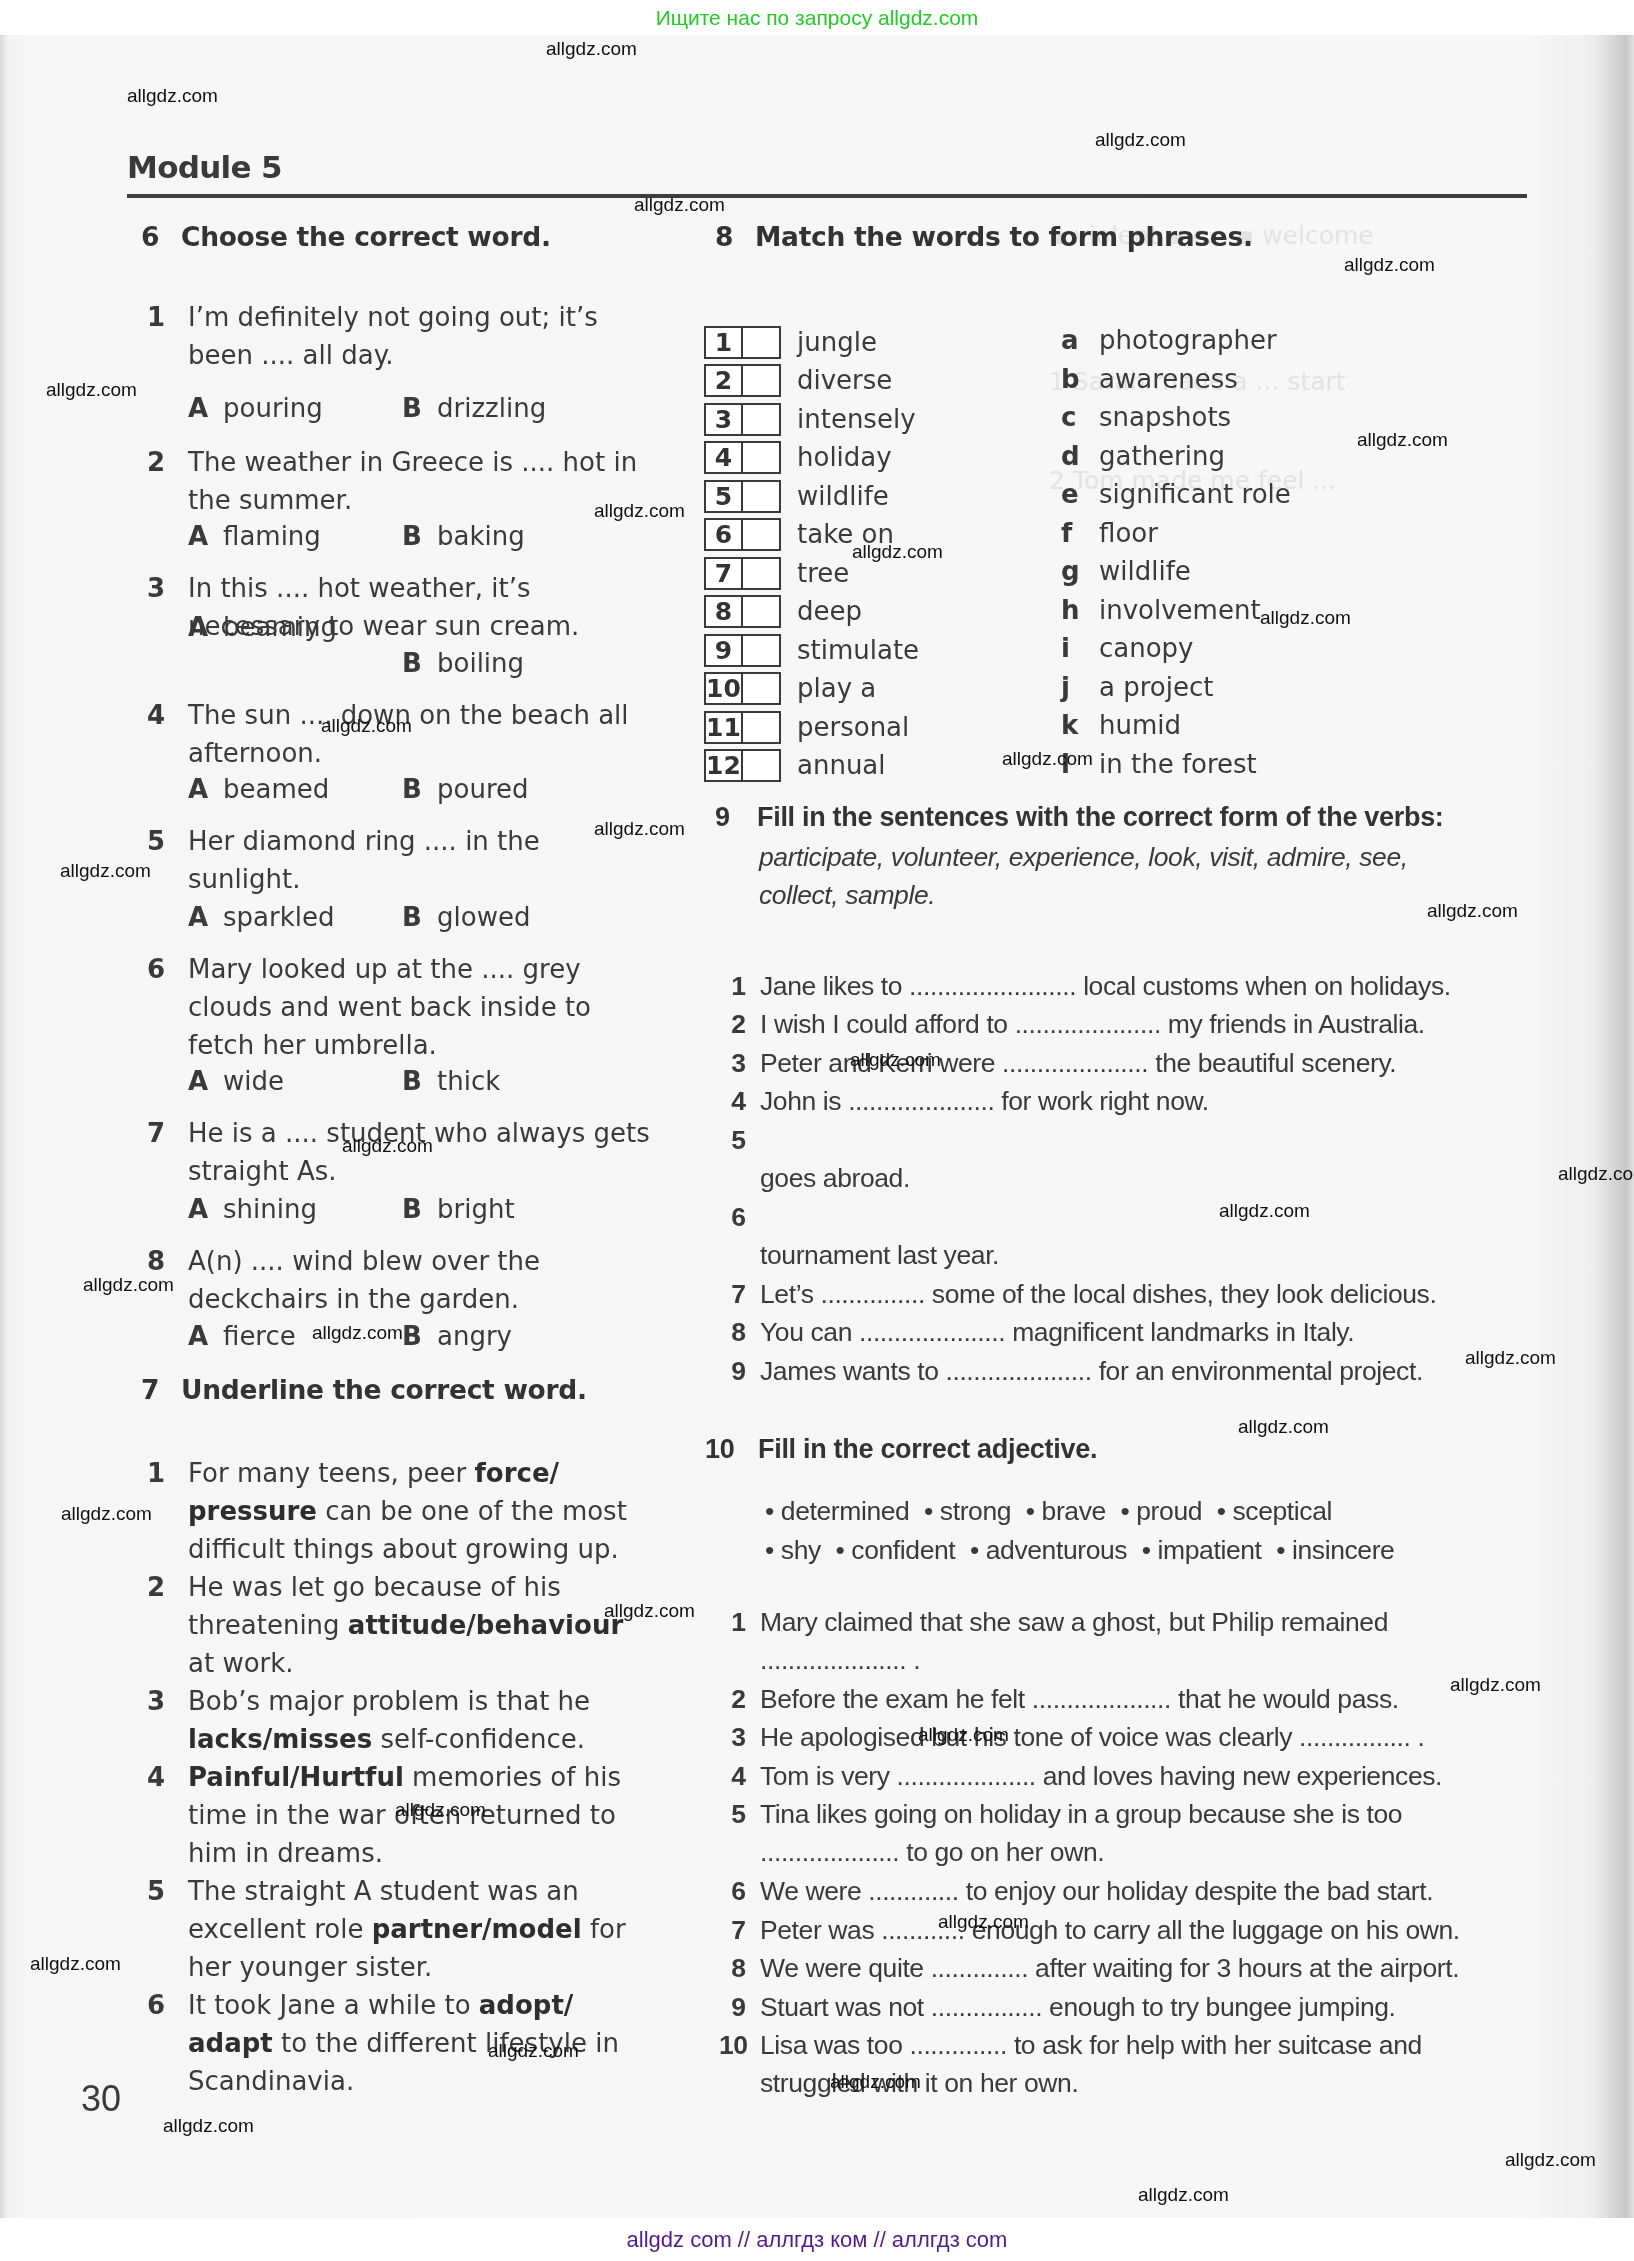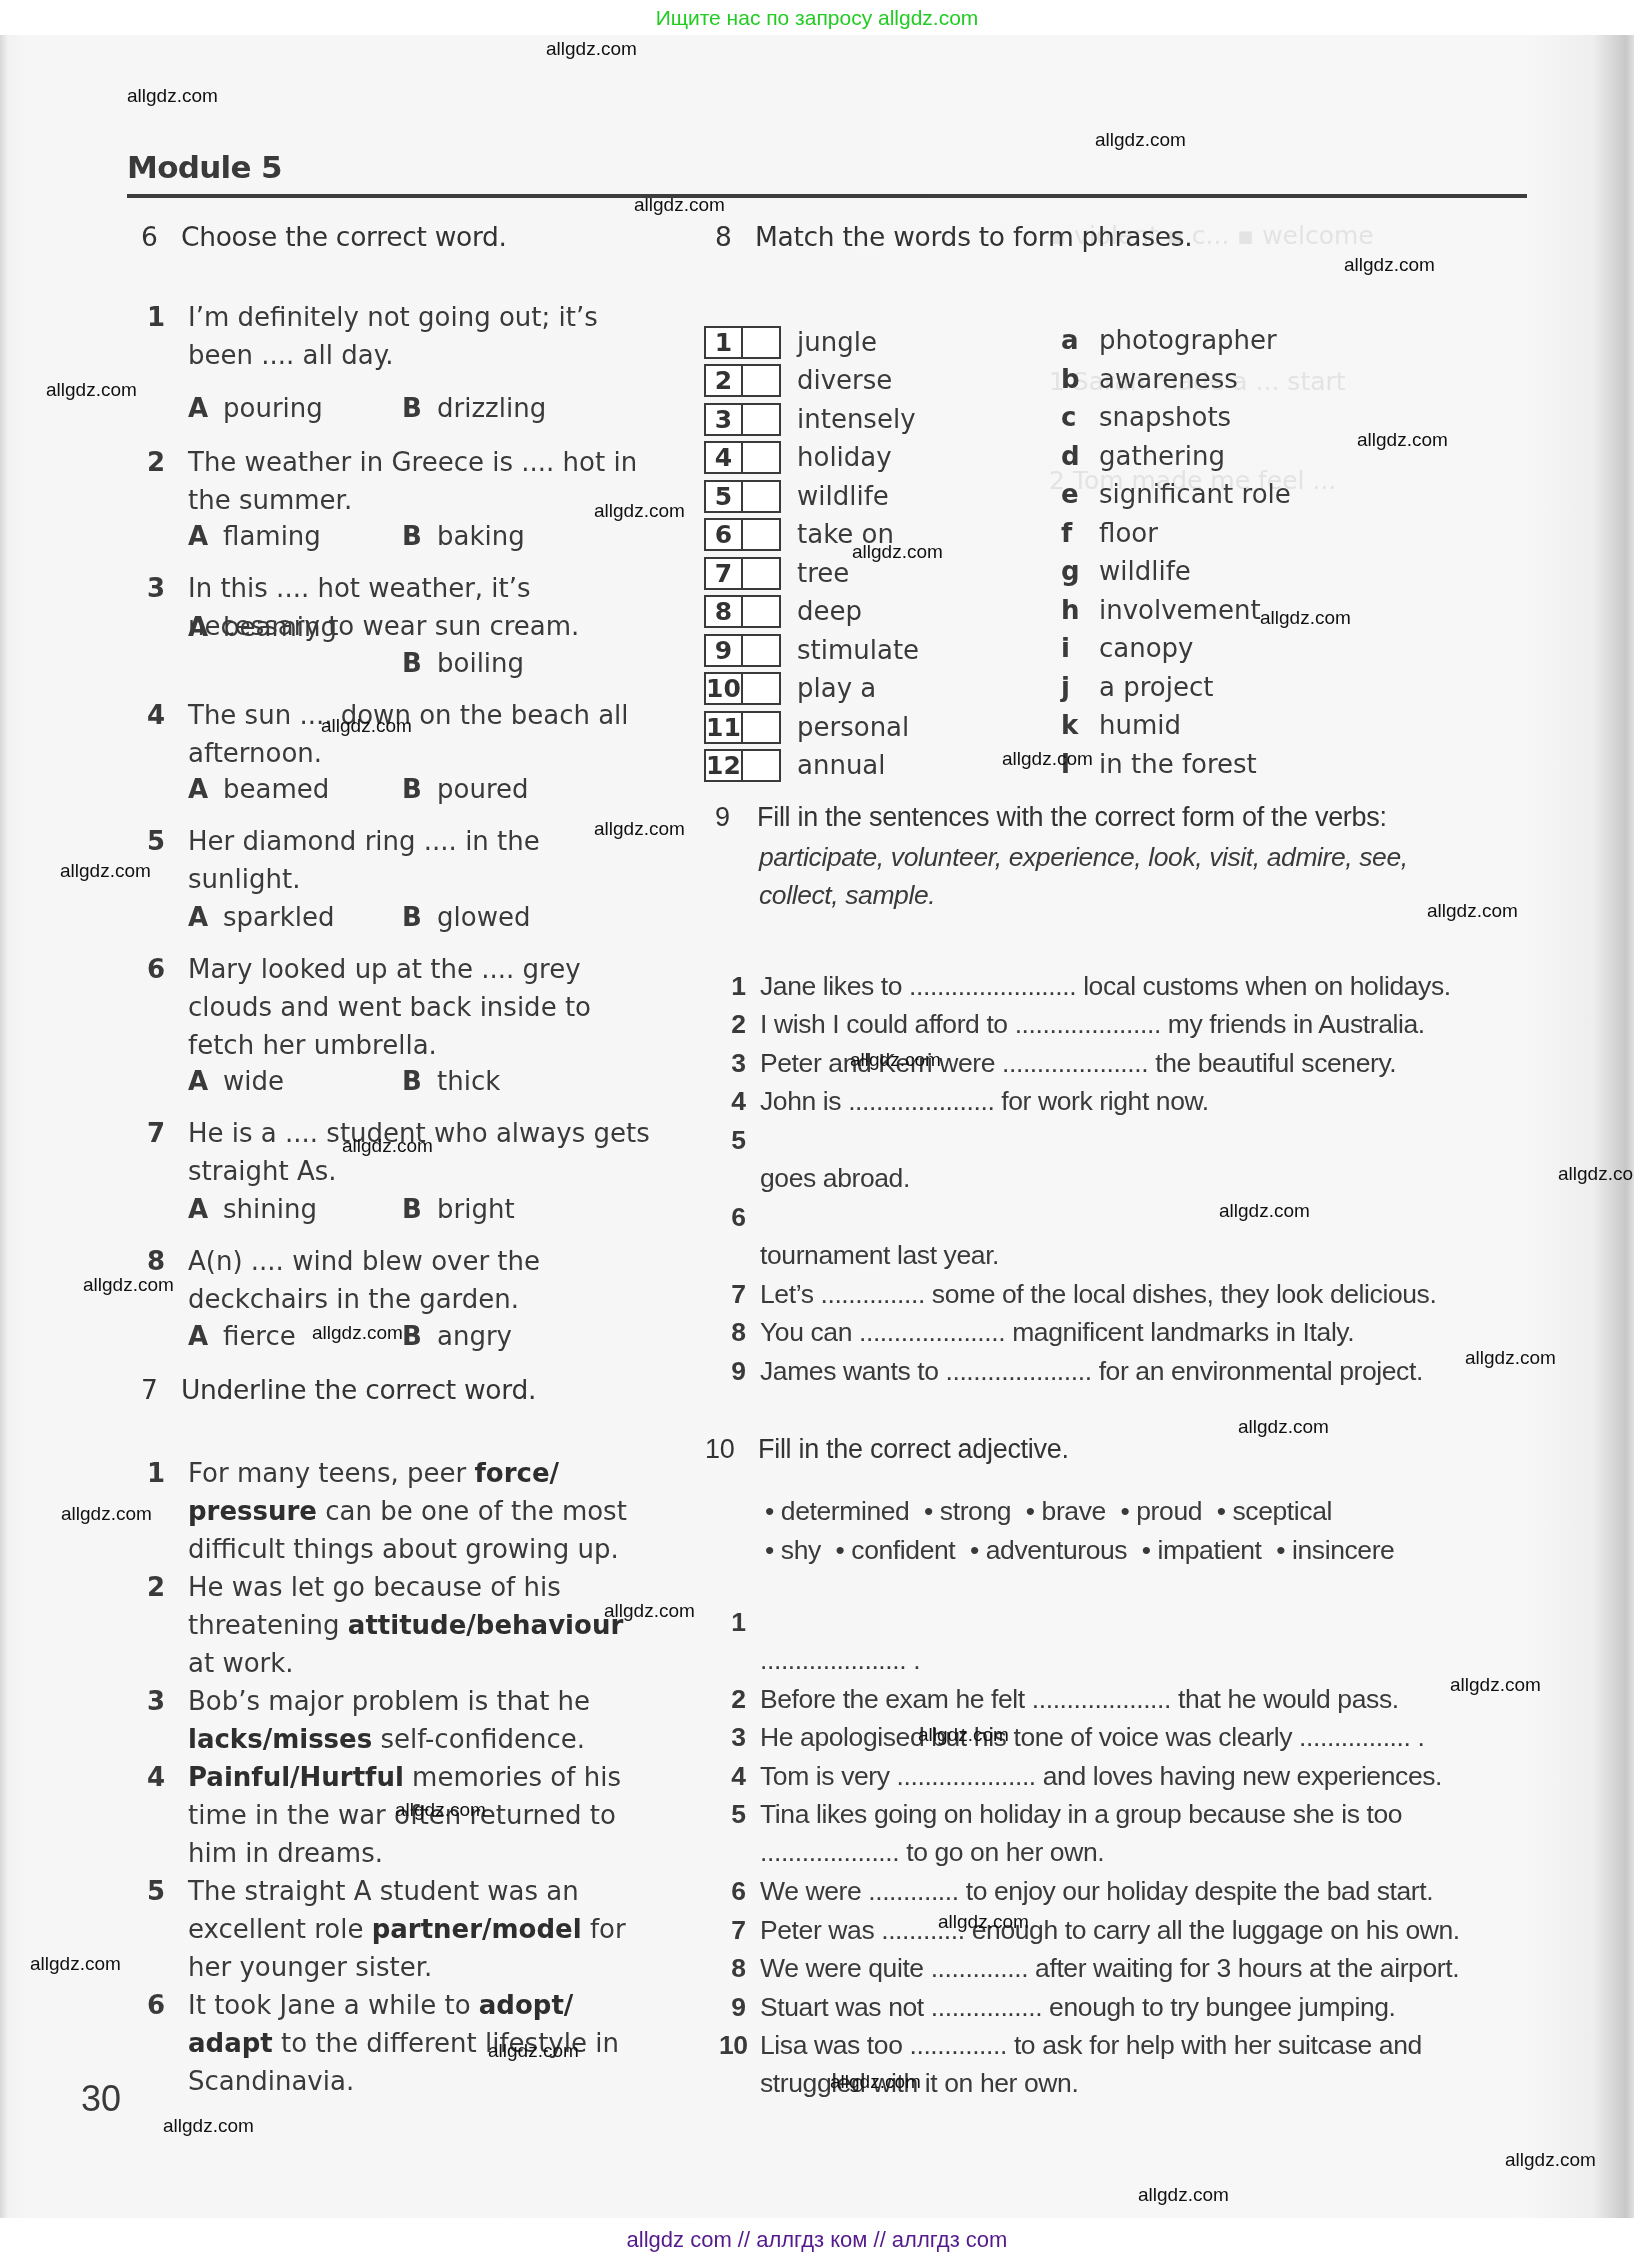--- a/index.html
+++ b/index.html
@@ -32,21 +32,21 @@
   .module-title {
     position: absolute; left: 127px; top: 114px;
     font-family: "DejaVu Sans", sans-serif; font-weight: bold; font-size: 31px;
     color: #3a3a3a; letter-spacing: -0.7px;
   }
   .module-rule {
     position: absolute; left: 127px; top: 159px; width: 1400px; height: 4px;
     background: #3d3d3d;
   }
   .ex-head {
-    font-weight: normal; font-size: 26.5px; color: #333333; position: absolute;
+    font-weight: bold; font-size: 26.5px; color: #333333; position: absolute;
     white-space: nowrap; letter-spacing: -0.3px;
   }
   .ex-head .num { display: inline-block; width: 40px; }
   .q { position: absolute; font-size: 26px; line-height: 38px; color: #3a3a3a; }
   .q .qn { position: absolute; left: 0; font-weight: bold; width: 33px; }
   .q .qt { position: absolute; left: 41px; width: 491px; text-align: justify; text-align-last: left; }
   .q b { color: #2e2e2e; }
   .opt { position: absolute; font-size: 26px; color: #3a3a3a; white-space: nowrap; }
   .opt .l { font-weight: bold; display: inline-block; width: 35px; }
   
@@ -340,21 +340,21 @@
       </div>
 
     <div class="ex-head" style="left:705px;top:1399px;font-size:27px;">
       <span class="num" style="width:53px;">10</span><span>Fill in the correct adjective.</span>
     </div>
     <div class="adj-list" style="left:765px;top:1457px;" id="adj-row1"><span>• determined</span><span>• strong</span><span>• brave</span><span>• proud</span><span>• sceptical</span></div>
     <div class="adj-list" style="left:765px;top:1496px;" id="adj-row2"><span>• shy</span><span>• confident</span><span>• adventurous</span><span>• impatient</span><span>• insincere</span></div>
     <div id="ex10-items">
         <div class="rq" style="left: 719px; top: 1568px;">
           <span class="qn">1</span>
-          <span class="qt"><br><span>..................... .</span></span>
+          <span class="qt"><span>Mary claimed that she saw a ghost, but Philip remained</span><br><span>..................... .</span></span>
         </div>
         <div class="rq" style="left: 719px; top: 1645px;">
           <span class="qn">2</span>
           <span class="qt"><span>Before the exam he felt .................... that he would pass.</span></span>
         </div>
         <div class="rq" style="left: 719px; top: 1683px;">
           <span class="qn">3</span>
           <span class="qt"><span>He apologised but his tone of voice was clearly ................ .</span></span>
         </div>
         <div class="rq" style="left: 719px; top: 1722px;">

